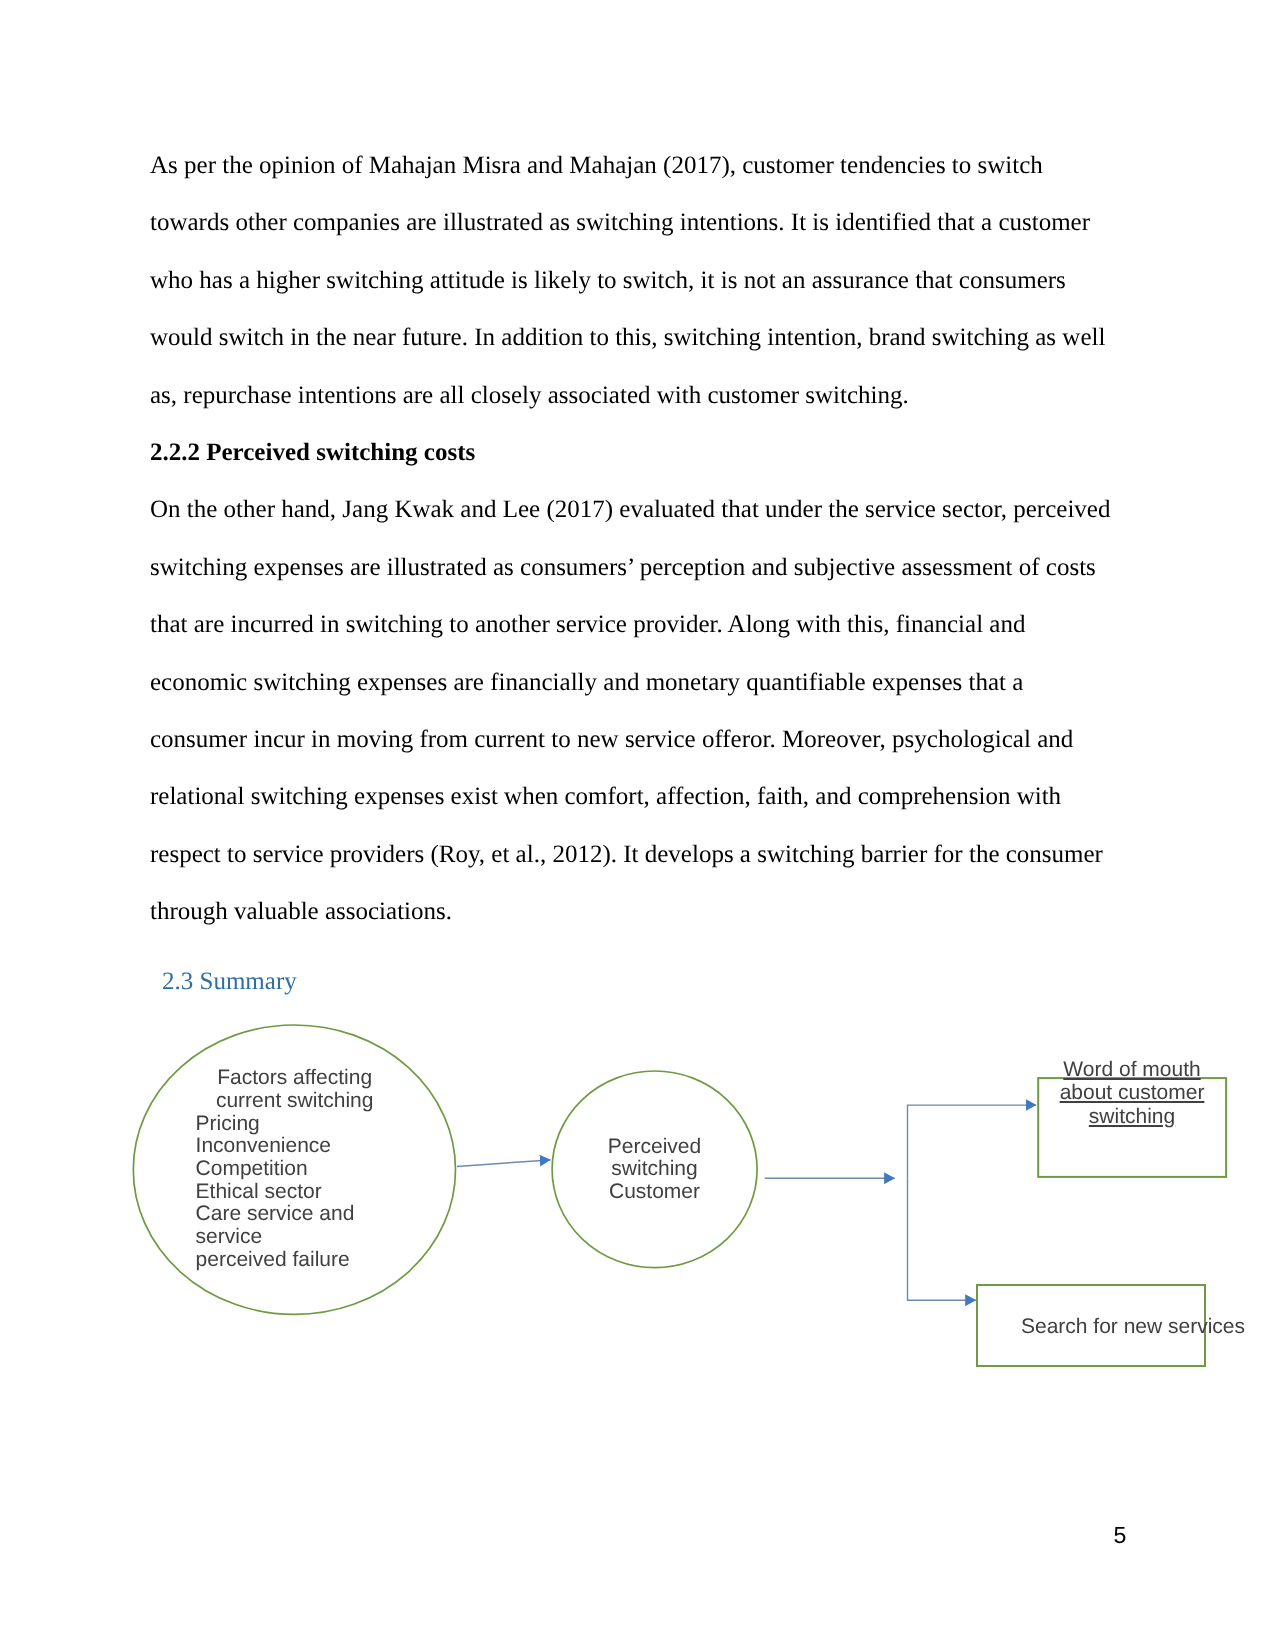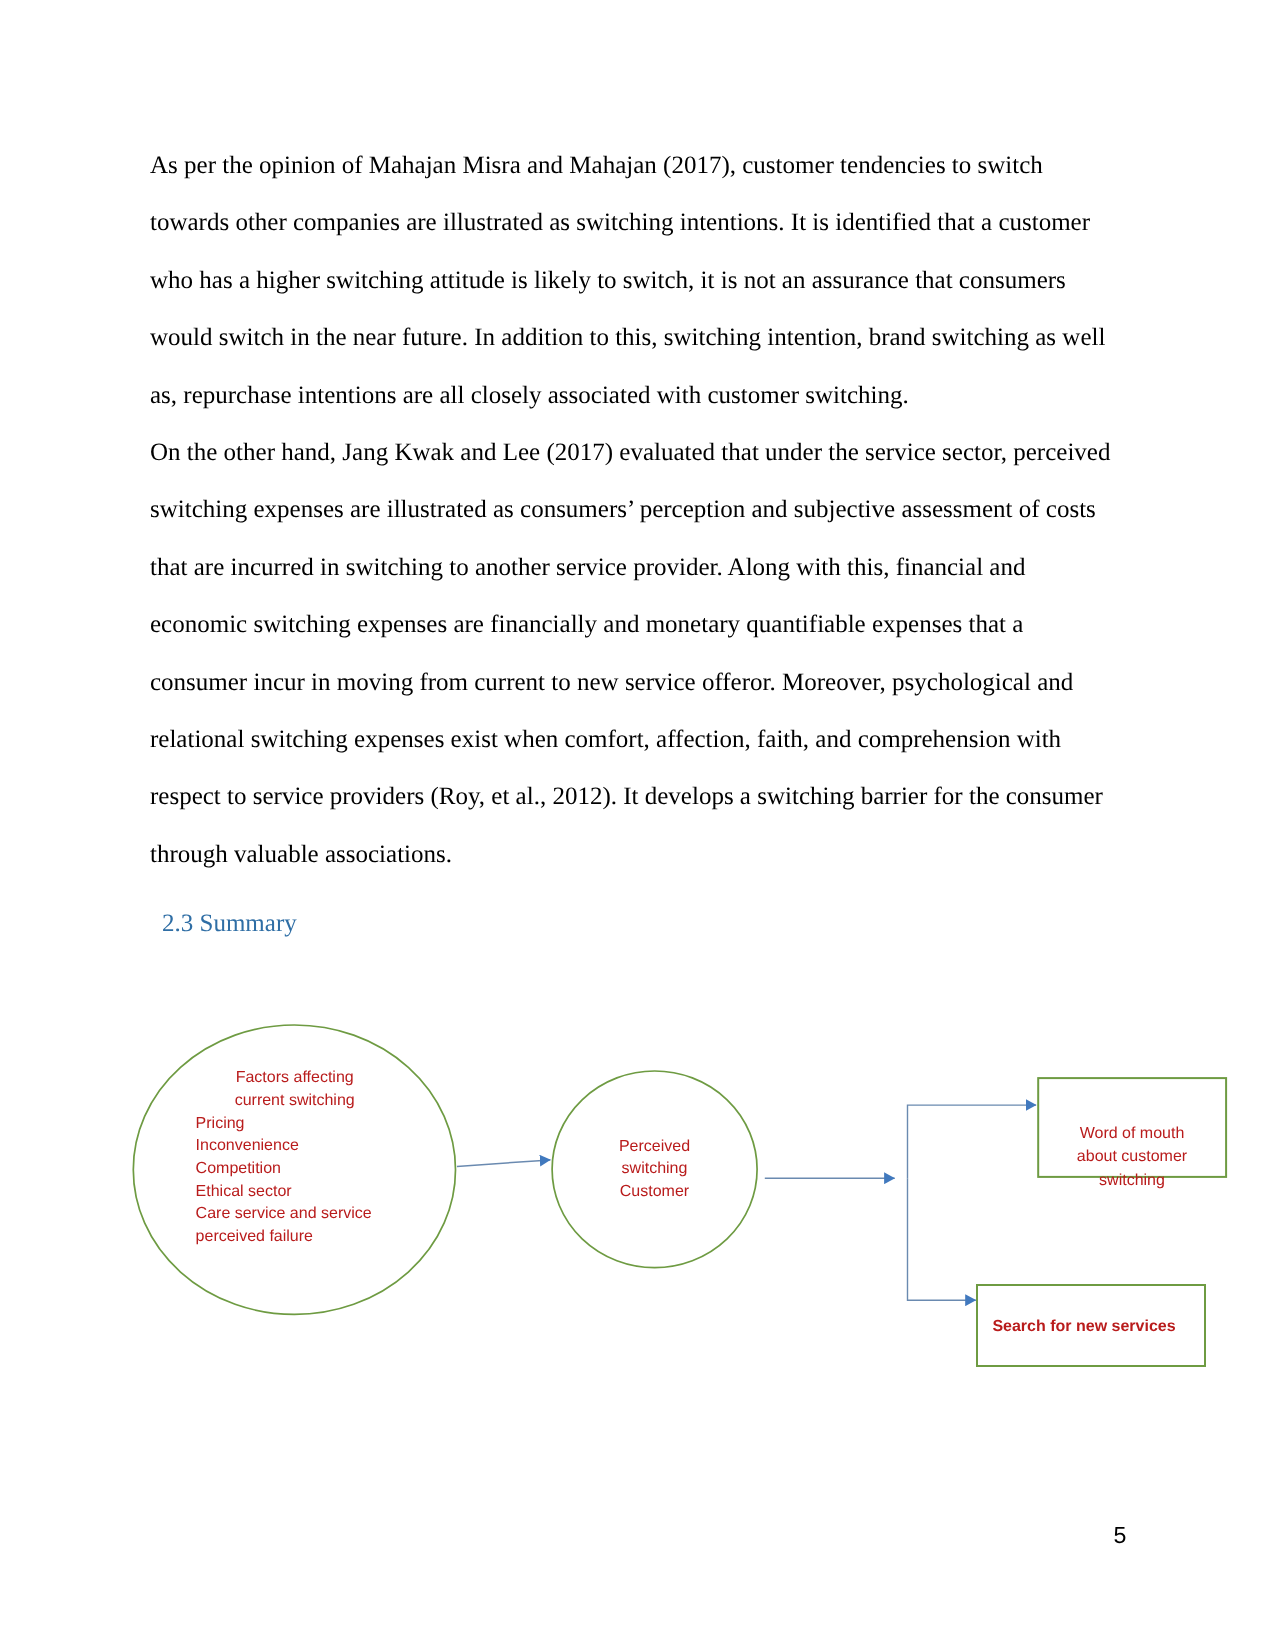--- a/index.html
+++ b/index.html
@@ -39,38 +39,39 @@
     color:#2F6EA5;
   }
   .cite { color:#000000; }
 
   
   .diagram { position:absolute; left:0px; top:0px; width:1275px; height:1651px; }
   .diagram svg { position:absolute; left:0; top:0; }
   .dg-text {
     position:absolute;
     font-family:"Liberation Sans", sans-serif;
-    color:#b91c1c;
-    font-size:16px;
+    color:#404040;
+    font-size:21px;
     line-height:22.7px;
   }
   .dg-center { text-align:center; }
   .pagenum {
     position:absolute;
     left:1113.5px; top:1521.5px;
     font-family:"Liberation Sans", sans-serif;
     font-size:23.2px; line-height:26px; color:#000;
   }
 </style>
 </head>
 <body>
 
 <div class="page">
   <div class="content">
     <p class="body-para">As per the opinion of Mahajan Misra and Mahajan (2017), customer tendencies to switch towards other companies are illustrated as switching intentions. It is identified that a customer who has a higher switching attitude is likely to switch, it is not an assurance that consumers would switch in the near future. In addition to this, switching intention, brand switching as well as, repurchase intentions are all closely associated with customer switching.</p>
+    <p class="h3">2.2.2 Perceived switching costs</p>
     <p class="body-para"><span>On the other hand, </span><span class="cite">Jang Kwak and Lee (2017)</span><span> evaluated that under the service sector, perceived switching expenses are illustrated as consumers’ perception and subjective assessment of costs that are incurred in switching to another service provider. Along with this, financial and economic switching expenses are financially and monetary quantifiable expenses that a consumer incur in moving from current to new service offeror. Moreover, psychological and relational switching expenses exist when comfort, affection, faith, and comprehension with respect to service providers (Roy, et al., 2012). It develops a switching barrier for the consumer through valuable associations.</span></p>
     <p class="h2">2.3 Summary</p>
   </div>
 
   <div class="diagram">
     <svg width="1275" height="1651" viewBox="0 0 1275 1651" aria-hidden="true">
       <defs>
         <marker id="ah" viewBox="0 0 11 12" refX="10.6" refY="6" markerWidth="11" markerHeight="12" markerUnits="userSpaceOnUse" orient="auto">
           <path d="M 0 0 L 11 6 L 0 12 z" fill="#4179BE"></path>
         </marker>
@@ -97,25 +98,25 @@
         <div>Care service and service</div>
         <div>perceived failure</div>
       </div>
 
     <div class="dg-text dg-center" style="left:596.5px; top:1135.6px; width:116px;">
         <div>Perceived</div>
         <div>switching</div>
         <div>Customer</div>
       </div>
 
-    <div class="dg-text dg-center" style="left:1041.5px; top:1122px; width:181px; line-height:23.3px;">
+    <div class="dg-text dg-center" style="left:1041.5px; top:1058px; width:181px; line-height:23.3px;text-decoration:underline;">
         <div>Word of mouth</div>
         <div>about customer</div>
         <div>switching</div>
       </div>
 
-    <div class="dg-text dg-center" style="left:970px; top:1315.5px; width:228px;font-weight:bold;">
+    <div class="dg-text dg-center" style="left:1019px; top:1315.5px; width:228px;">
         <div>Search for new services</div>
       </div>
   </div>
 
   <div class="pagenum">5</div>
 </div>
 
 </body></html>

